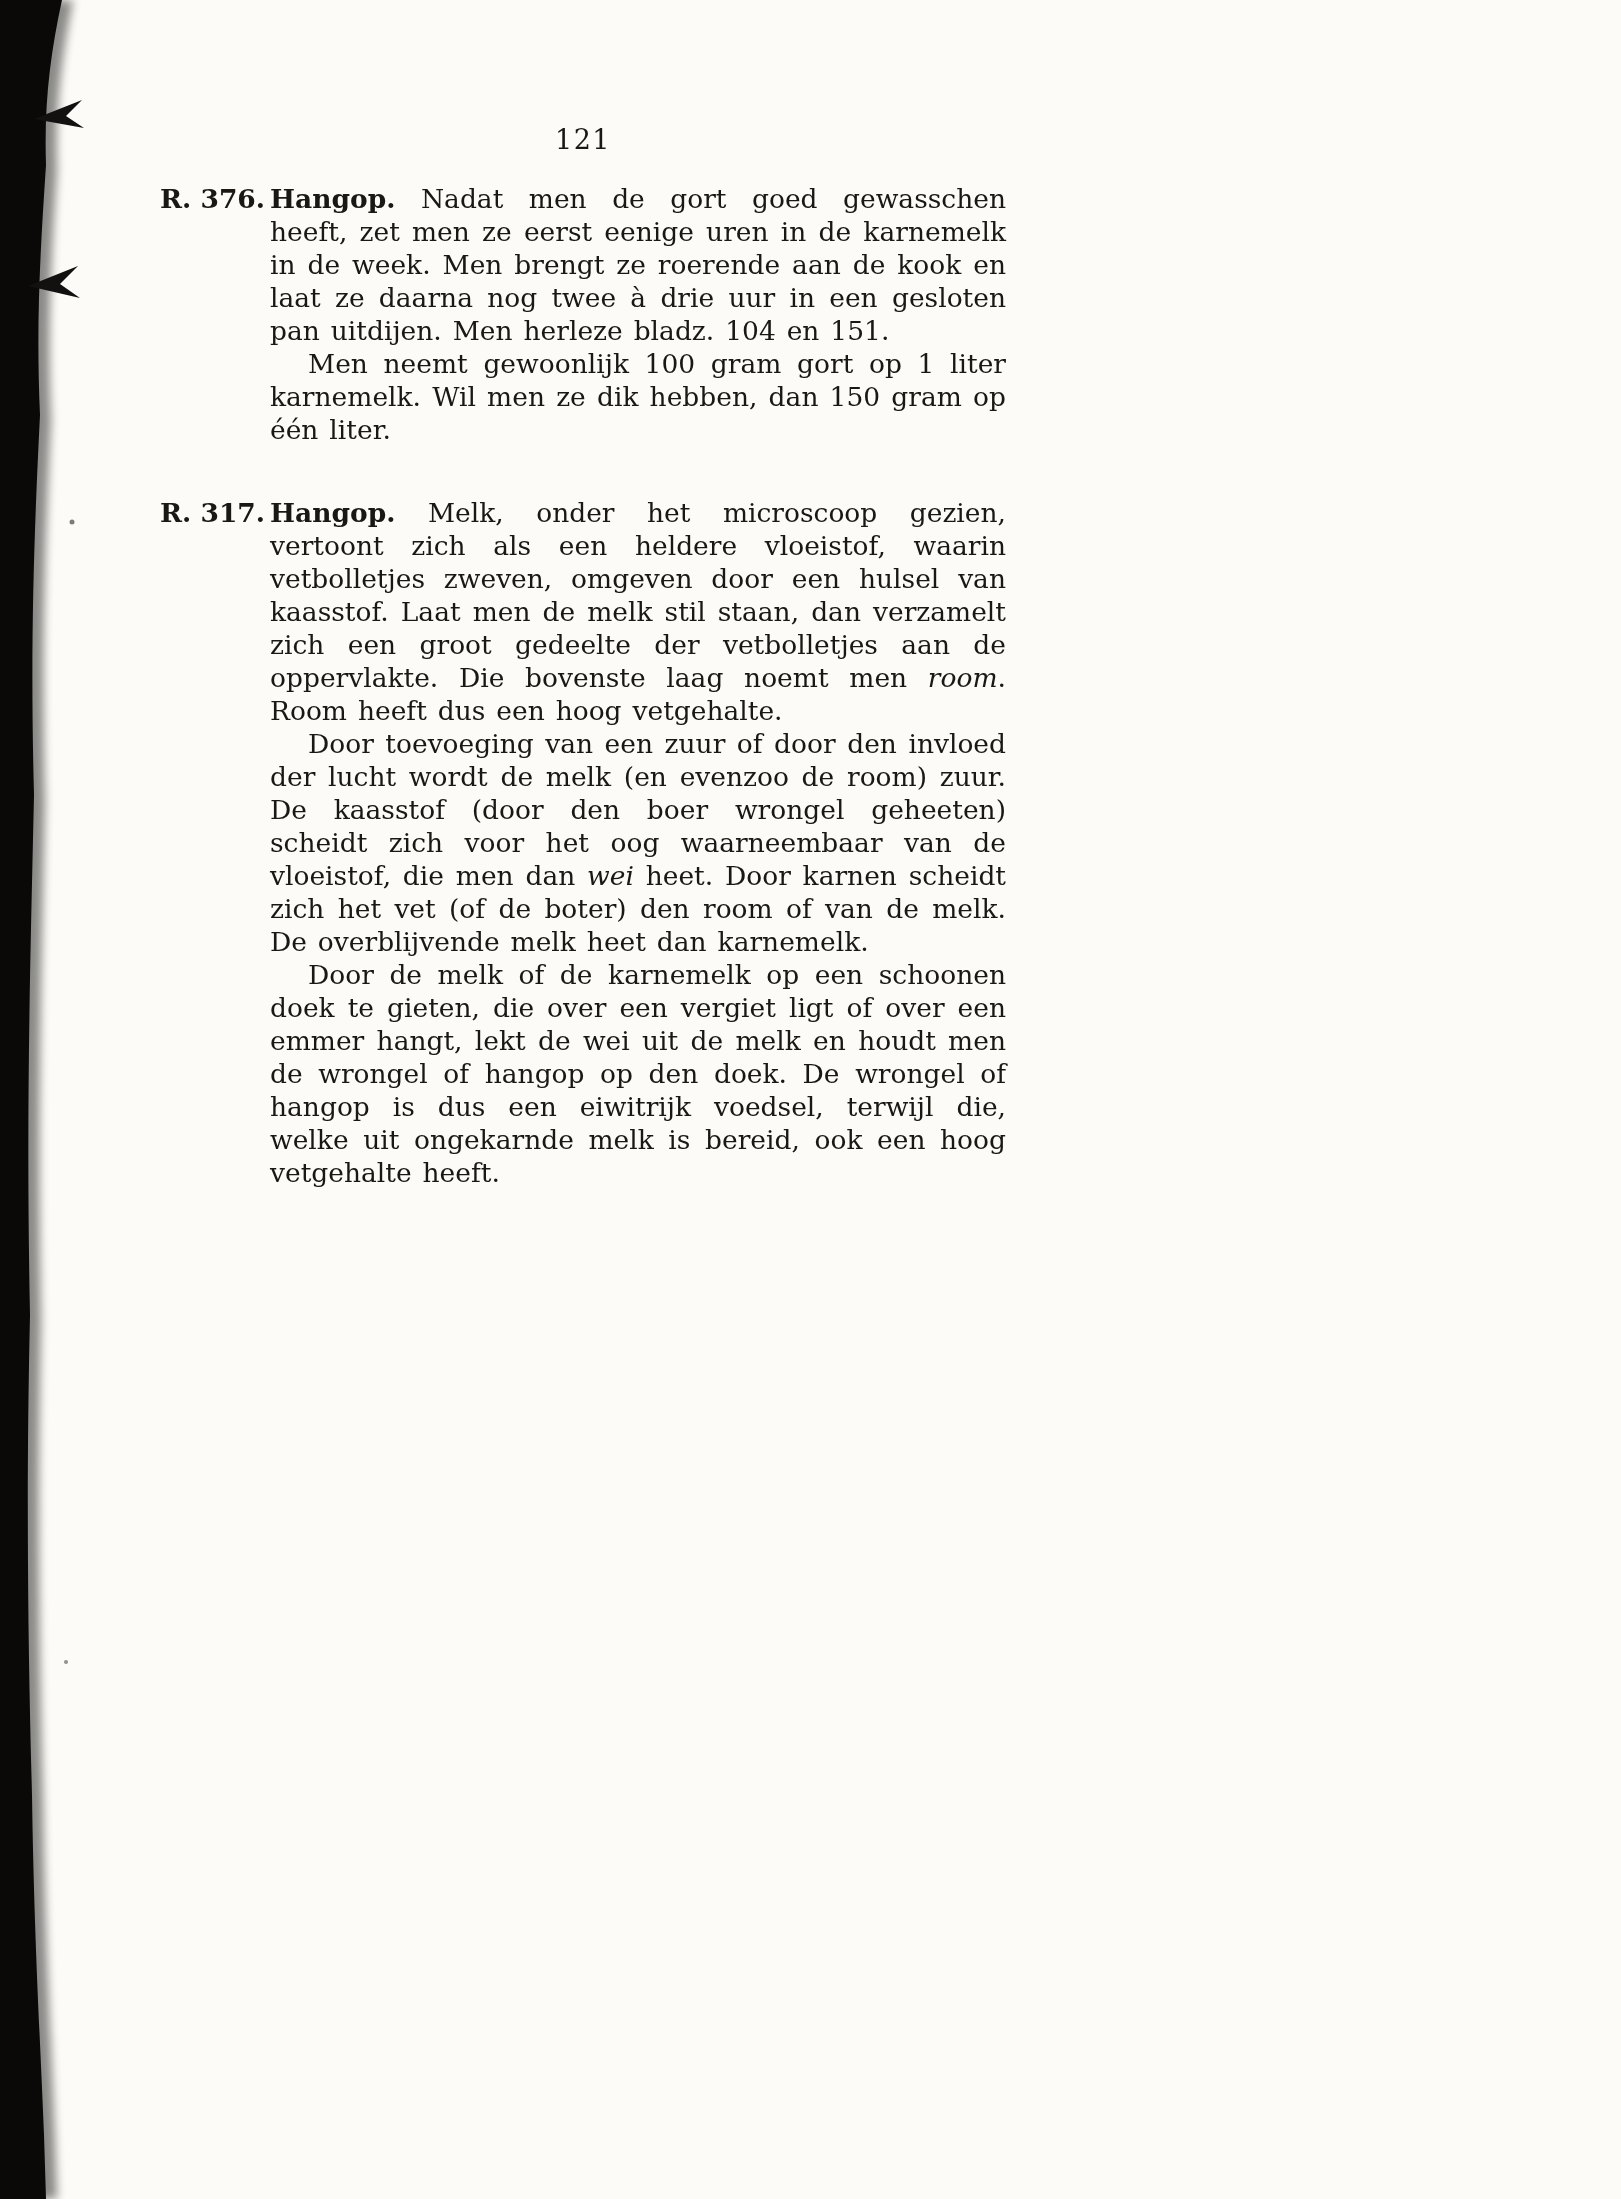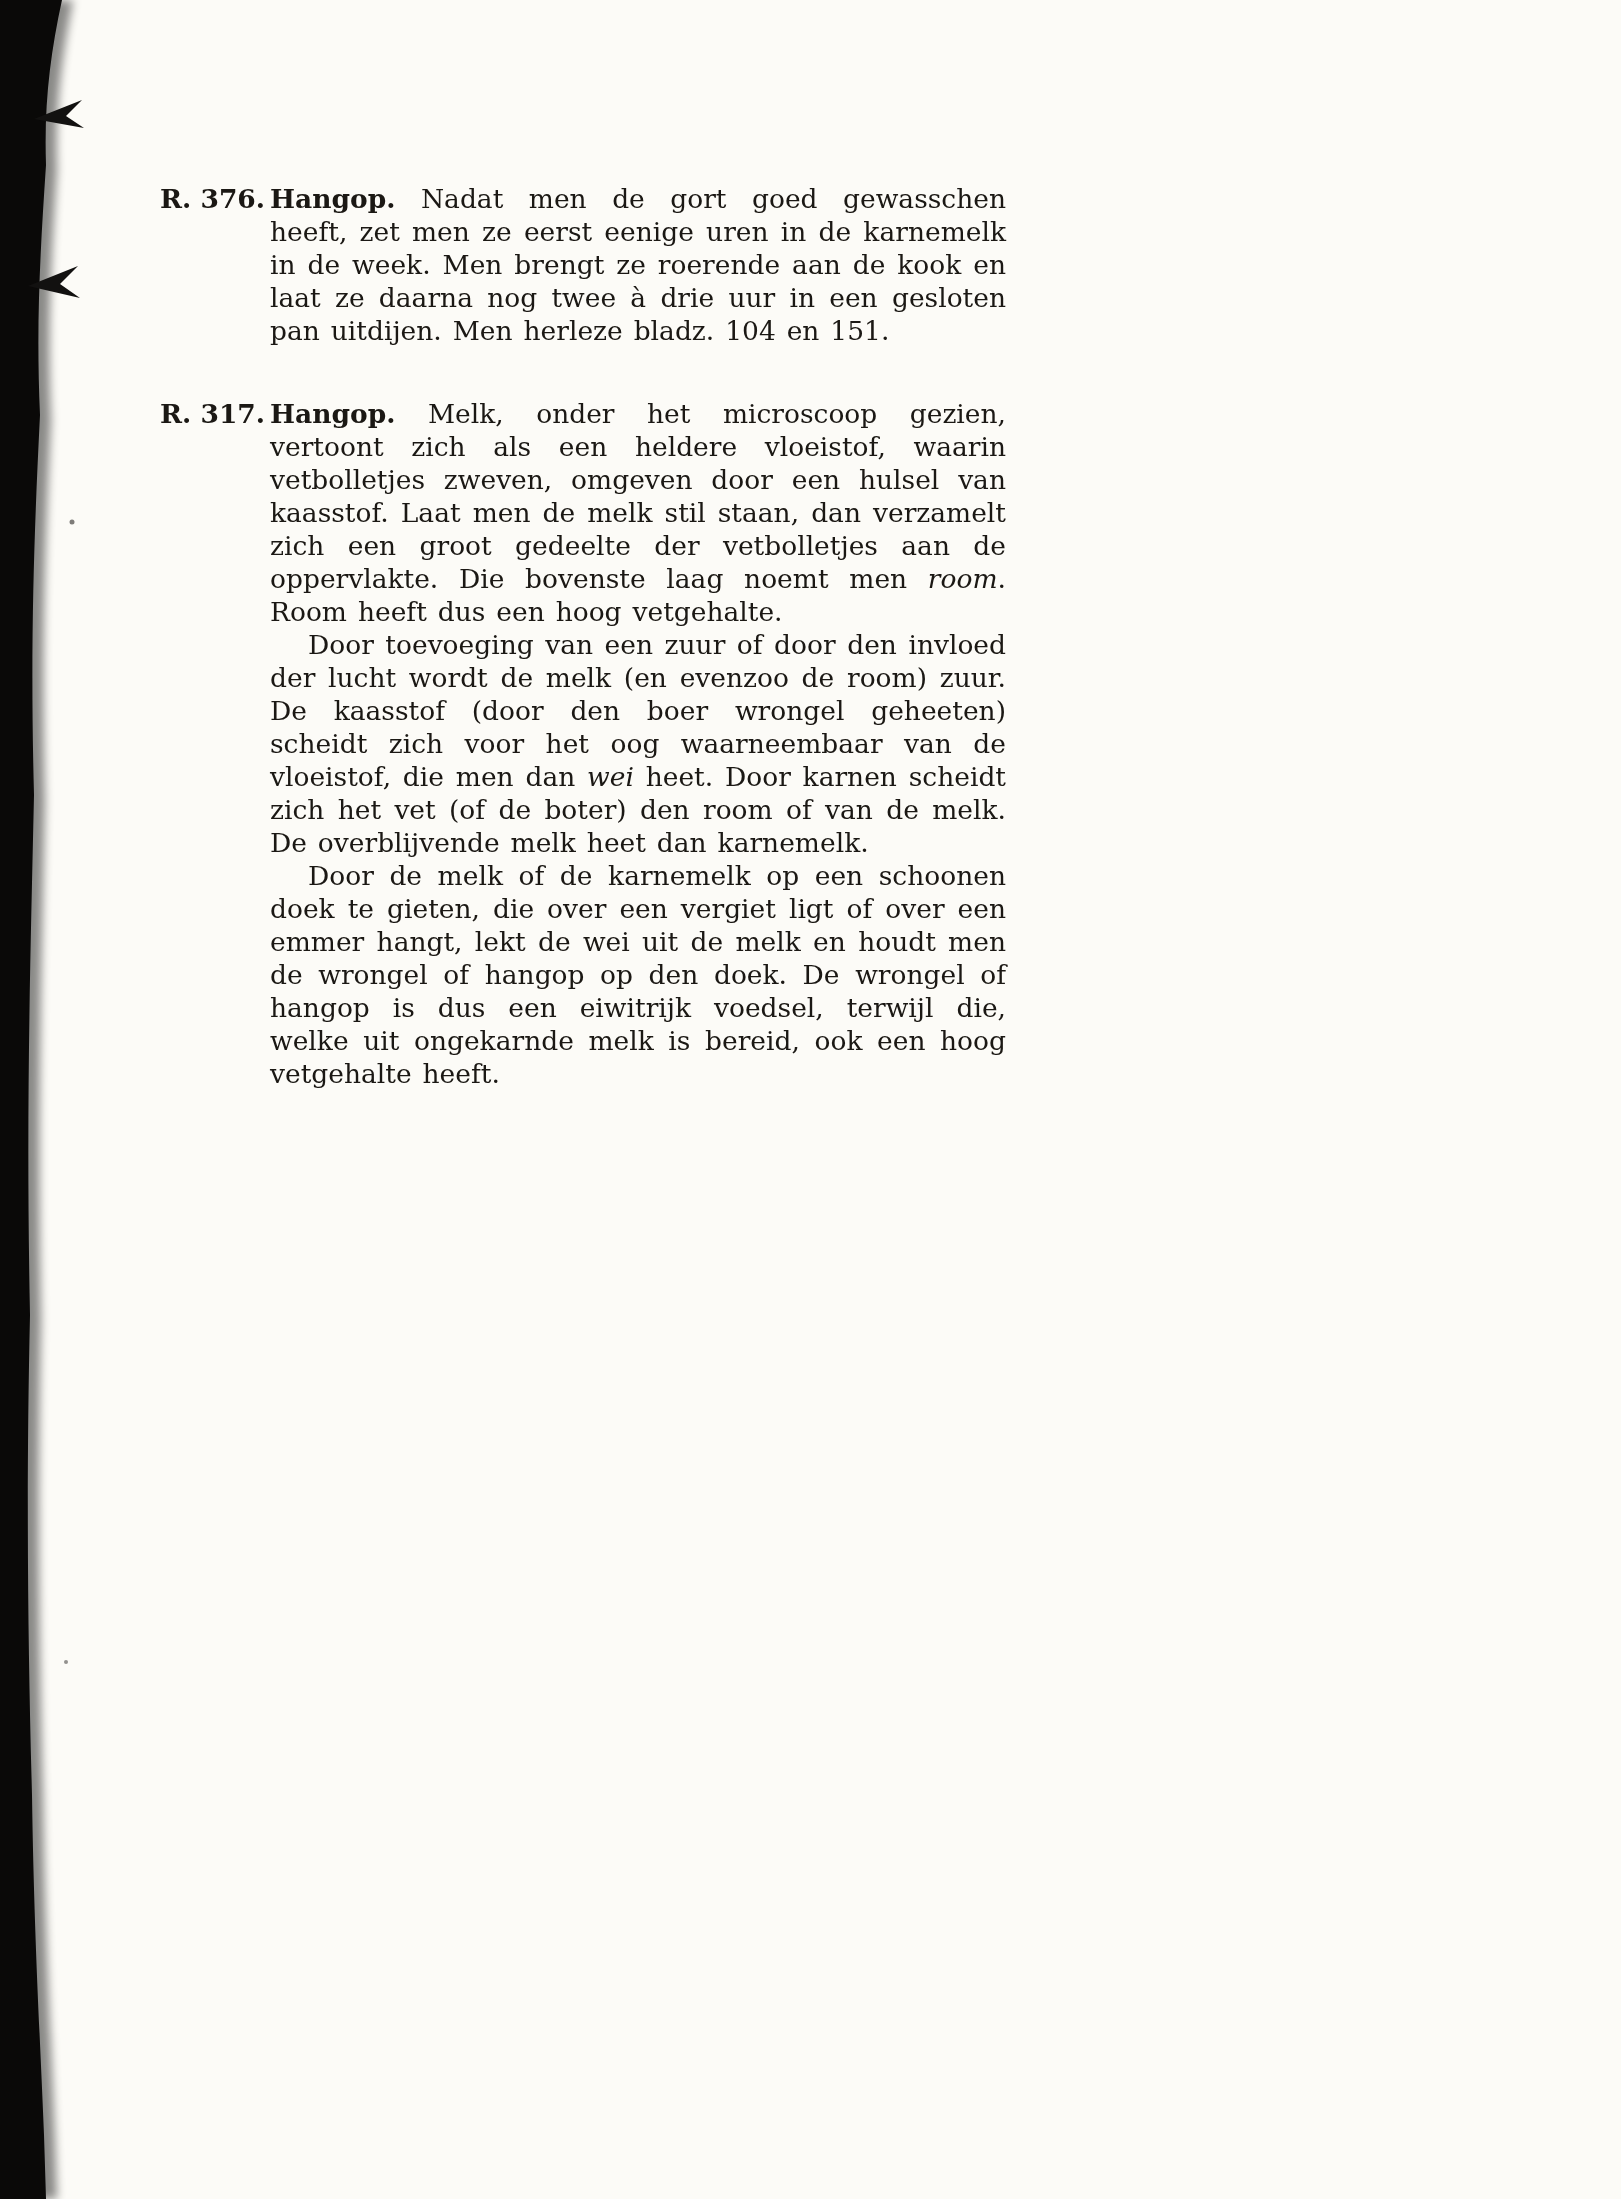--- a/index.html
+++ b/index.html
@@ -73,27 +73,29 @@
 
   <svg class="binding-svg" viewBox="0 0 110 2199" aria-hidden="true">
     <path d="M0,0 L66,0 C54,60 48,110 50,170 C44,260 40,330 44,420 C38,540 34,650 38,800 C34,980 30,1120 34,1320 C30,1500 32,1650 36,1800 C38,1940 44,2040 48,2140 L50,2199 L0,2199 Z" fill="#000000" opacity="0.45" transform="translate(7,0)" style="filter:blur(5px)"></path>
     <path d="M0,0 L62,0 C50,55 44,105 46,165 C40,255 36,325 40,415 C34,535 30,645 34,795 C30,975 26,1115 30,1315 C26,1495 28,1645 32,1795 C34,1935 40,2035 44,2135 L46,2199 L0,2199 Z" fill="#0a0908"></path>
     <polygon points="82,100 34,119 84,128 66,116" fill="#121110"></polygon>
     <polygon points="78,266 28,286 80,298 60,284" fill="#121110"></polygon>
     <circle cx="72" cy="522" r="2.5" fill="#2a2825" opacity="0.6"></circle>
     <circle cx="66" cy="1662" r="2" fill="#2a2825" opacity="0.5"></circle>
   </svg>
 
+  <div class="page-number">121</div>
 
   <div class="text-block">
 
 
     <section class="recipe">
       <span class="ref">R. 376.</span>
       <p class="para"><span class="title">Hangop.</span><span><span> Nadat men de gort goed gewasschen heeft, zet men ze eerst eenige uren in de karnemelk in de week. Men brengt ze roerende aan de kook en laat ze daarna nog twee à drie uur in een gesloten pan uitdijen. Men herleze bladz. 104 en 151.</span></span></p>
+      <p class="para indent"><span>Men neemt gewoonlijk 100 gram gort op 1 liter karnemelk. Wil men ze dik hebben, dan 150 gram op één liter.</span></p>
     </section>
 
     <section class="recipe">
       <span class="ref">R. 317.</span>
       <p class="para"><span class="title">Hangop.</span><span><span> Melk, onder het microscoop gezien, vertoont zich als een heldere vloeistof, waarin vetbolletjes zweven, omgeven door een hulsel van kaasstof. Laat men de melk stil staan, dan verzamelt zich een groot gedeelte der vetbolletjes aan de oppervlakte. Die bovenste laag noemt men </span><span class="it">room</span><span>. Room heeft dus een hoog vetgehalte.</span></span></p>
       <p class="para indent"><span>Door toevoeging van een zuur of door den invloed der lucht wordt de melk (en evenzoo de room) zuur. De kaasstof (door den boer wrongel geheeten) scheidt zich voor het oog waarneembaar van de vloeistof, die men dan </span><span class="it">wei</span><span> heet. Door karnen scheidt zich het vet (of de boter) den room of van de melk. De overblijvende melk heet dan karnemelk.</span></p>
       <p class="para indent"><span>Door de melk of de karnemelk op een schoonen doek te gieten, die over een vergiet ligt of over een emmer hangt, lekt de wei uit de melk en houdt men de wrongel of hangop op den doek. De wrongel of hangop is dus een eiwitrijk voedsel, terwijl die, welke uit ongekarnde melk is bereid, ook een hoog vetgehalte heeft.</span></p>
     </section>
 
   </div>

